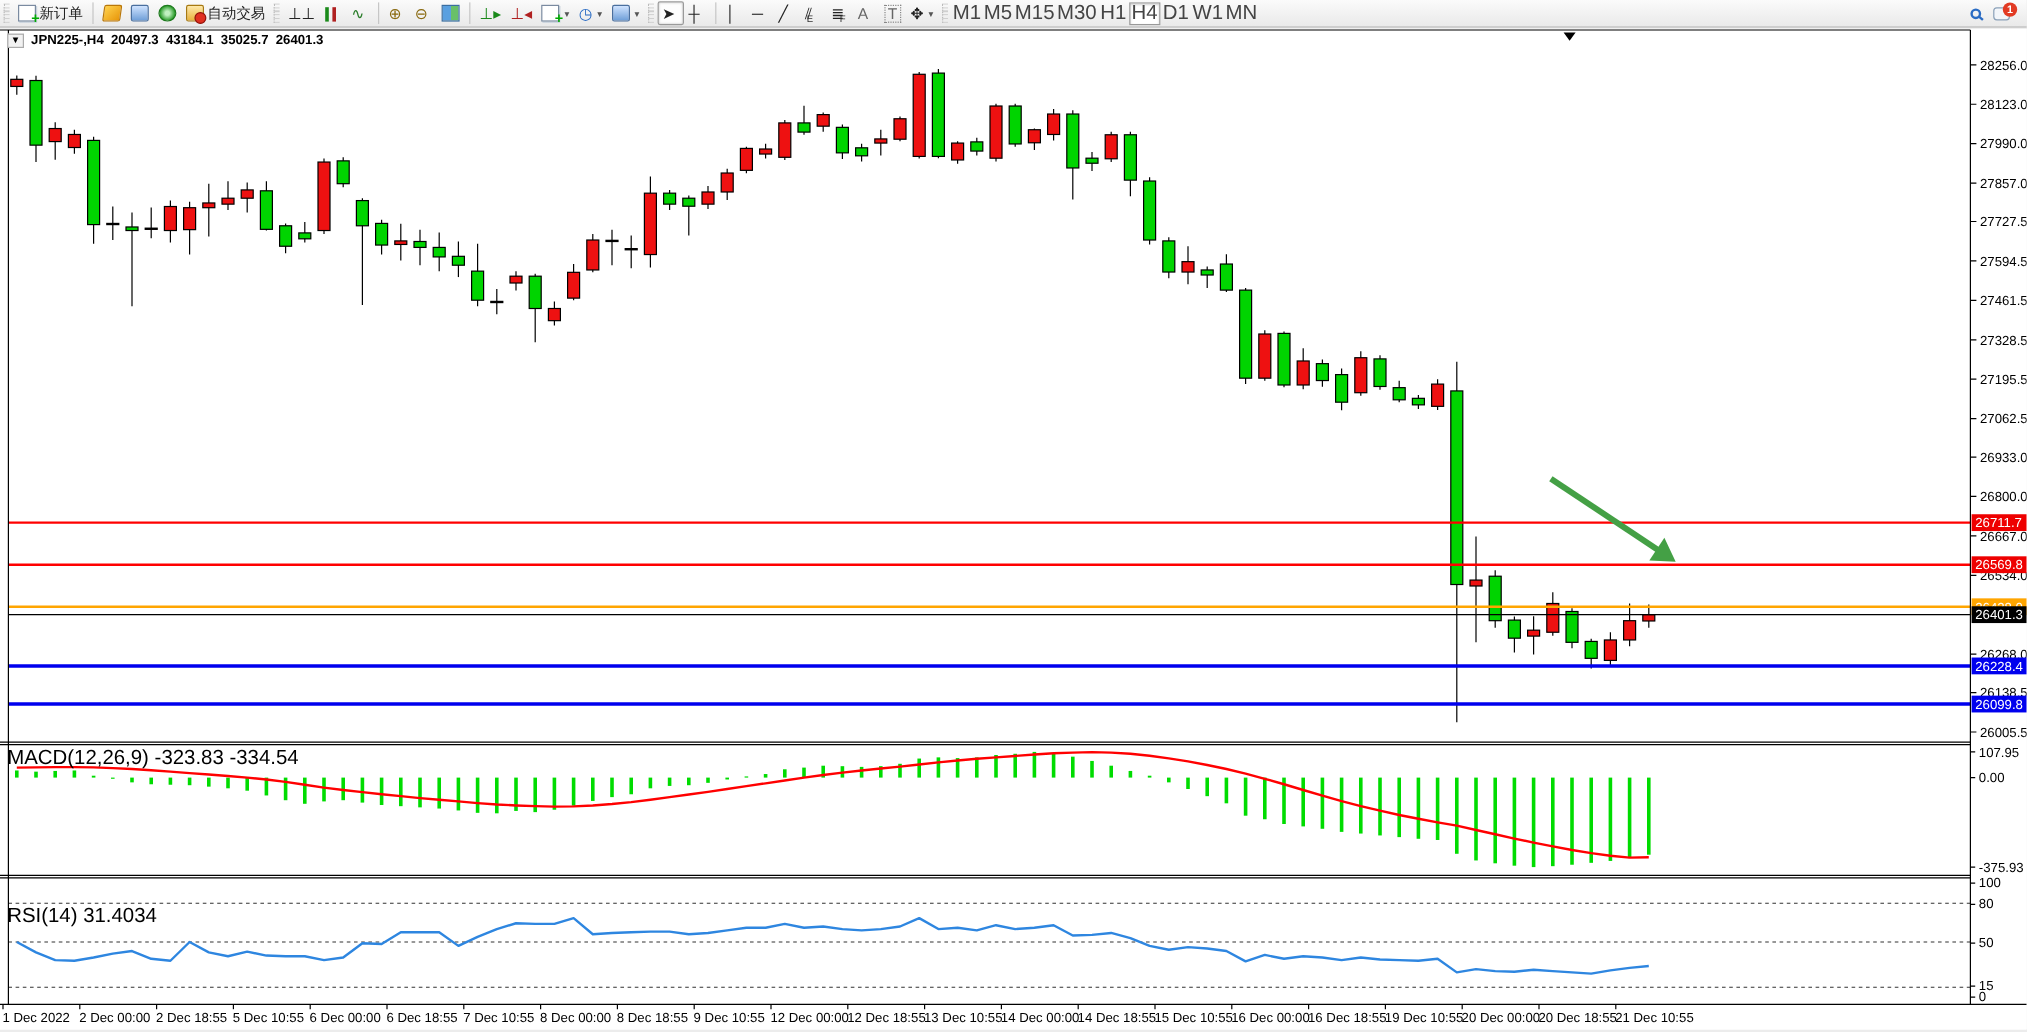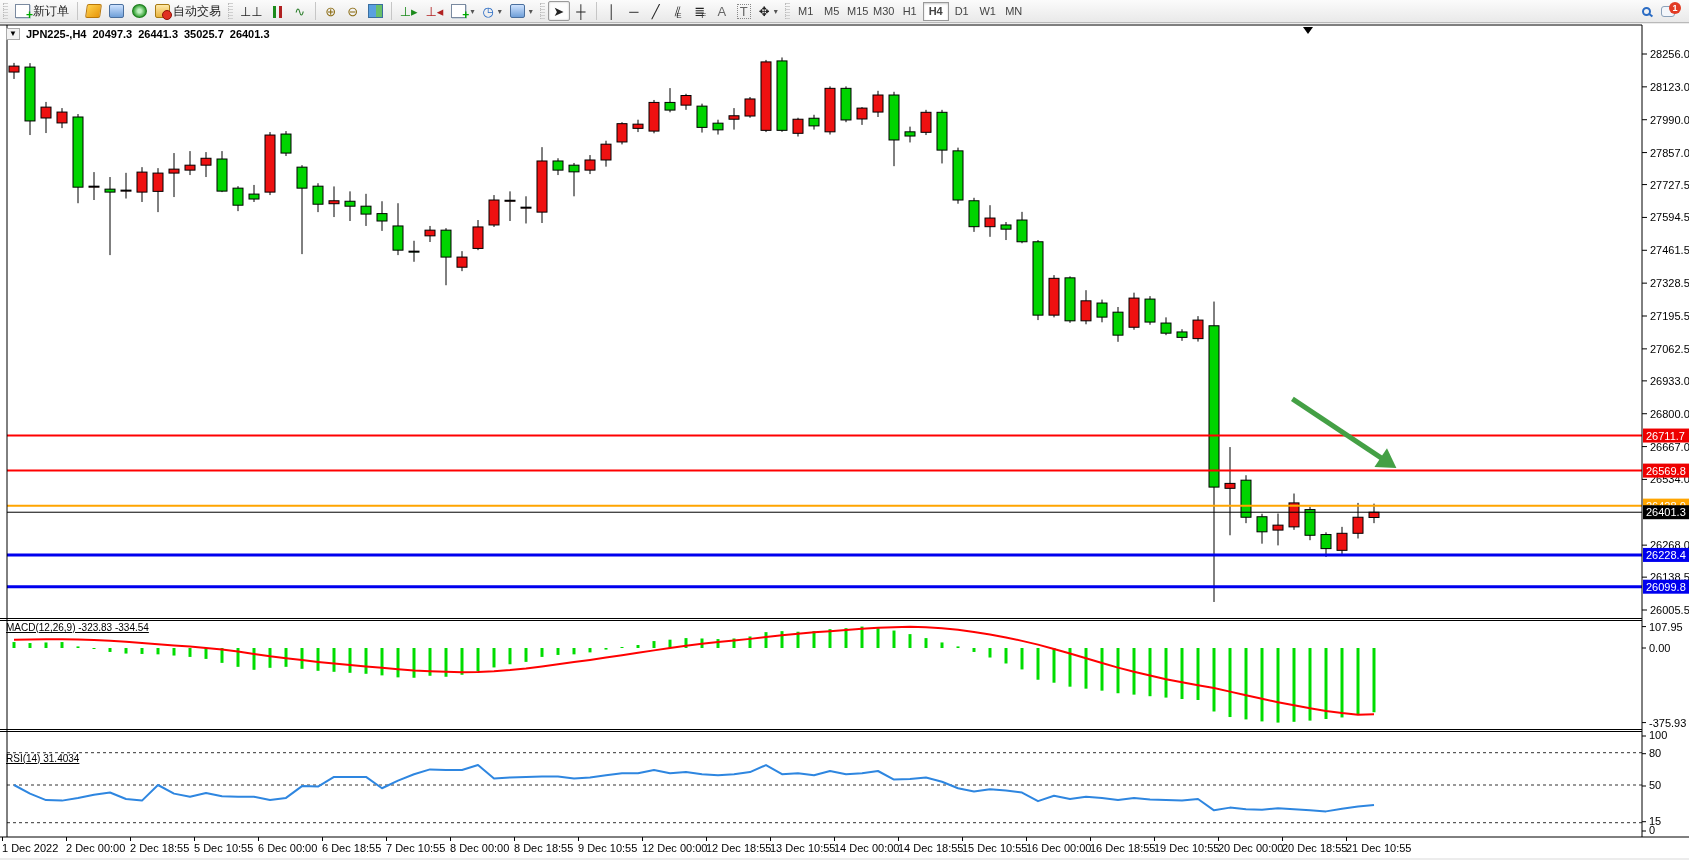--- a/index.html
+++ b/index.html
@@ -9,21 +9,21 @@
 
   
   #toolbar { position:absolute; left:0; top:0; width:1689px; height:23px;
     background:linear-gradient(#fbfbfb,#e9e9e9); border-bottom:1px solid #b9b9b9;
     display:flex; align-items:center; font-size:12px; color:#222; }
   .tb-grip { width:5px; height:16px; margin:0 3px;
     background:repeating-linear-gradient(#cfcfcf 0 1px, transparent 1px 3px);
     border-left:1px dotted #bbb; }
   .tb-sep { width:1px; height:18px; background:#c6c6c6; margin:0 4px; }
   .tb-btn { height:20px; min-width:22px; padding:0 3px; display:flex; align-items:center;
-    justify-content:center; gap:3px; border:1px solid transparent; border-radius:2px; cursor:default; }
+    gap:3px; border:1px solid transparent; border-radius:2px; cursor:default; }
   .tb-btn.active { background:#fdfdfd; border:1px solid #9a9a9a; box-shadow:inset 0 0 2px #bbb; }
   .tb-btn .lbl { white-space:nowrap; }
   .glyph { font-size:13px; line-height:1; }
   .ic { width:15px; height:14px; display:inline-block; position:relative; }
   .ic-page { background:#fff; border:1px solid #7a8aa0; box-shadow:1px 1px 0 #c8d2dc; }
   .ic-page::after { content:"+"; position:absolute; right:-4px; bottom:-5px; color:#0a0;
     font-weight:bold; font-size:12px; }
   .ic-crayon { background:linear-gradient(135deg,#ffd24d,#e8960a); border-radius:2px;
     transform:skewX(-8deg); border:1px solid #b97708; }
   .ic-monitor { background:linear-gradient(#cfe3ff,#6f9fd8); border:1px solid #4a6f9e; border-radius:2px; }
@@ -33,33 +33,33 @@
     background:#e03020; border-radius:50%; border:1px solid #901008; }
   .ic-candle { border-left:3px solid #1b8a1b; border-right:3px solid #b02020; height:12px; width:9px; margin-top:1px; }
   .ic-tile { background:linear-gradient(90deg,#5aa0e0 50%,#69c069 50%); border:1px solid #3a6ea0; }
   .mag { width:9px; height:9px; border:2px solid #2b6cc4; border-radius:50%; display:inline-block; position:relative; }
   .mag::after { content:""; position:absolute; width:5px; height:2px; background:#2b6cc4;
     right:-4px; bottom:-2px; transform:rotate(40deg); }
   .bubble { width:14px; height:11px; background:#f3f6fa; border:1px solid #8aa0b8; border-radius:3px; position:relative; }
   .badge { position:absolute; top:-5px; right:-7px; min-width:12px; height:12px; background:#e23b24;
     color:#fff; border-radius:7px; font-size:9px; font-weight:bold; text-align:center; line-height:12px; padding:0 2px; }
   .tf-btn { height:19px; min-width:26px; display:flex; align-items:center; justify-content:center;
-    font-size:11px; color:#444; border:1px solid transparent; }
-  .tf-btn.active { background:#fff; border:1px solid #999; box-shadow:inset 0 1px 2px #ccc;font-weight:bold; }
+    font-size:17px; color:#444; border:1px solid transparent; }
+  .tf-btn.active { background:#fff; border:1px solid #999; box-shadow:inset 0 1px 2px #ccc; }
   .caret { font-size:8px; color:#555; margin-left:1px; }
   #tb-right { margin-left:auto; display:flex; align-items:center; gap:10px; padding-right:14px; }
   .sub { font-size:8px; position:absolute; right:-1px; bottom:-2px; color:#333; }
 
   
   #chartwin { position:absolute; left:0; top:24px; width:1689px; height:834px; background:#fff; }
   #chart-svg { position:absolute; left:0; top:0; }
   #symbol-header { position:absolute; left:6px; top:4px; display:flex; align-items:center; gap:6px;
     font-size:11px; font-weight:bold; color:#000; }
   #symbol-header .dd { font-size:8px; border:1px solid #aaa; background:#f2f2f2; padding:0 2px; line-height:10px; }
-  .ind-label { position:absolute; left:6px; font-size:10px; color:#000;text-decoration:underline; }
+  .ind-label { position:absolute; left:6px; font-size:17px; color:#000; }
 </style>
 </head>
 <body>
 <div id="stage">
 
   <div id="toolbar">
     <div class="tb-grip"></div>
     <div class="tb-btn">
       <span class="ic ic-page"></span>
       <span class="lbl">新订单</span>
@@ -733,20 +733,20 @@
         <line x1="1282.5" x2="1282.5" y1="813" y2="817" stroke="#000"></line>
         <text x="1282" y="828" font-size="11" fill="#000">20 Dec 18:55</text>
         <line x1="1346.5" x2="1346.5" y1="813" y2="817" stroke="#000"></line>
         <text x="1346" y="828" font-size="11" fill="#000">21 Dec 10:55</text>
         <polygon points="1303,3 1313,3 1308,10" fill="#000"></polygon>
       </svg>
     <div id="symbol-header">
       <span class="dd">▼</span>
       <span>JPN225-,H4</span>
       <span>20497.3</span>
-      <span>26441.3</span>
+      <span>43184.1</span>
       <span>35025.7</span>
       <span>26401.3</span>
     </div>
     <div class="ind-label" style="top:598px">MACD(12,26,9) -323.83 -334.54</div>
     <div class="ind-label" style="top:729px">RSI(14) 31.4034</div>
   </div>
 </div>
 
 </body></html>

